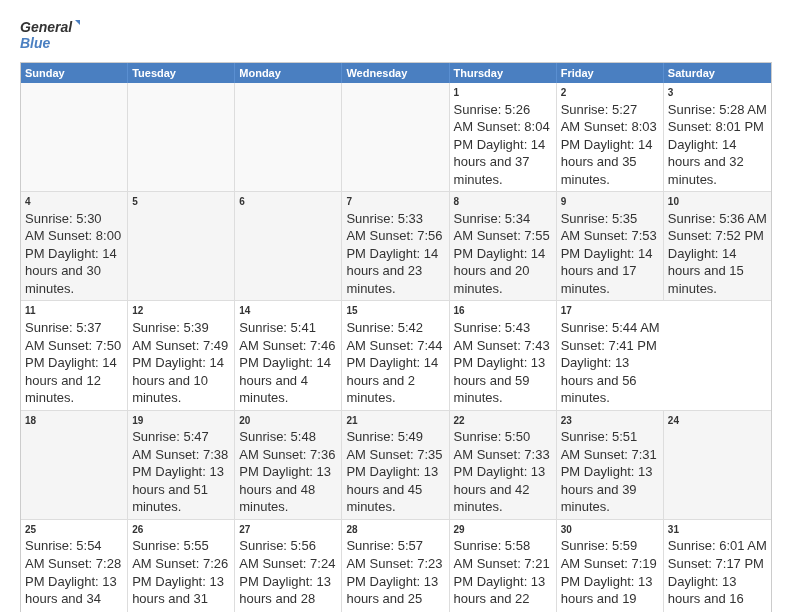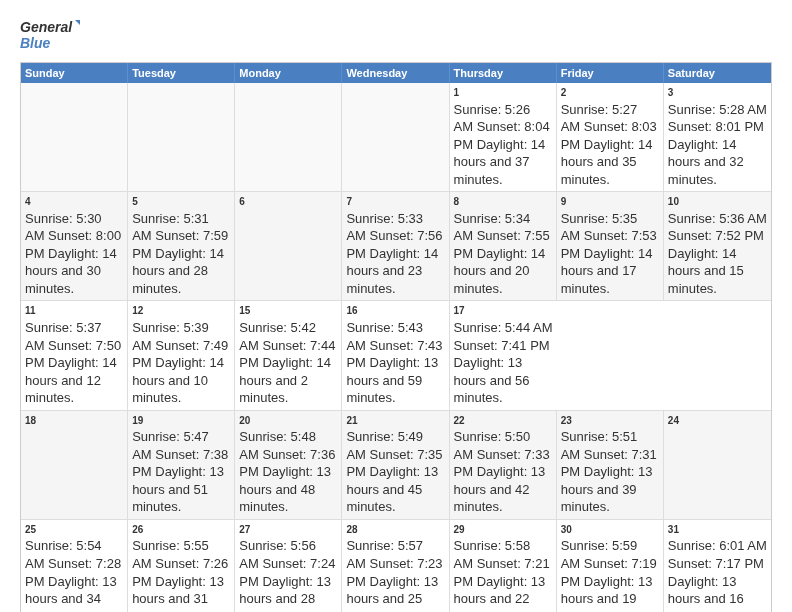--- a/index.html
+++ b/index.html
@@ -158,24 +158,20 @@
         <div class="cal-row">
           <div class="cal-cell alt-row">
             <span class="day-num">4</span>
             <div class="cell-text">Sunrise: 5:30 AM
 Sunset: 8:00 PM
 Daylight: 14 hours
 and 30 minutes.</div>
           </div>
           <div class="cal-cell alt-row">
             <span class="day-num">5</span>
-            <div class="cell-text">Sunrise: 5:31 AM
-Sunset: 7:59 PM
-Daylight: 14 hours
-and 28 minutes.</div>
           </div>
           <div class="cal-cell alt-row">
             <span class="day-num">6</span>
           </div>
           <div class="cal-cell alt-row">
             <span class="day-num">7</span>
             <div class="cell-text">Sunrise: 5:33 AM
 Sunset: 7:56 PM
 Daylight: 14 hours
 and 23 minutes.</div>
@@ -209,20 +205,27 @@
 Sunset: 7:50 PM
 Daylight: 14 hours
 and 12 minutes.</div>
           </div>
           <div class="cal-cell">
             <span class="day-num">12</span>
             <div class="cell-text">Sunrise: 5:39 AM
 Sunset: 7:49 PM
 Daylight: 14 hours
 and 10 minutes.</div>
+          </div>
+          <div class="cal-cell">
+            <span class="day-num">14</span>
+            <div class="cell-text">Sunrise: 5:41 AM
+Sunset: 7:46 PM
+Daylight: 14 hours
+and 4 minutes.</div>
           </div>
           <div class="cal-cell">
             <span class="day-num">15</span>
             <div class="cell-text">Sunrise: 5:42 AM
 Sunset: 7:44 PM
 Daylight: 14 hours
 and 2 minutes.</div>
           </div>
           <div class="cal-cell">
             <span class="day-num">16</span>

